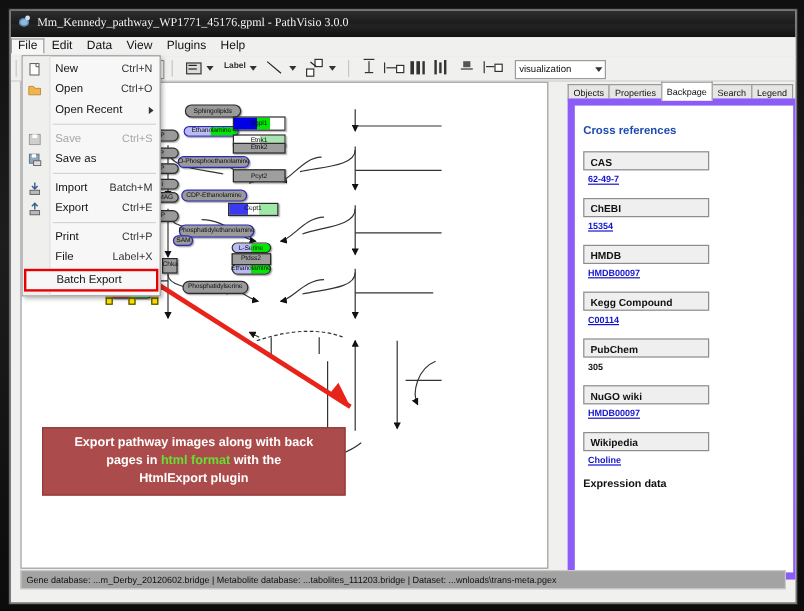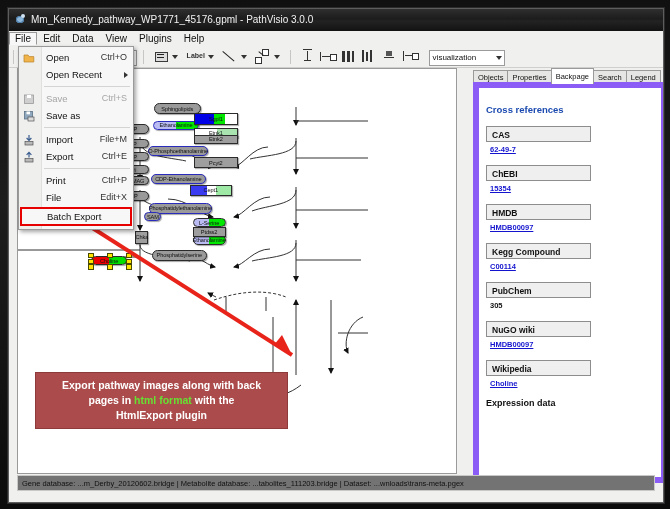--- a/index.html
+++ b/index.html
@@ -23,21 +23,21 @@
       background:linear-gradient(180deg,#2f2f2f 0%,#1c1c1c 45%,#232323 55%,#121212 100%);
       color:#f2f2f2;font-size:10px;line-height:22px;padding-left:6px;
       box-sizing:border-box;white-space:nowrap;overflow:hidden;}
   #titlebar .tbicon{display:inline-block;width:11px;height:11px;
       vertical-align:-2px;margin-right:5px;position:relative;}
   #titlebar .tbicon:before{content:"";position:absolute;left:1px;top:2px;
       width:8px;height:7px;border-radius:50% 50% 45% 45%;
       background:#8fb8dd;box-shadow:0 0 0 1px #4d7ea8 inset;}
   #titlebar .tbicon:after{content:"";position:absolute;left:6px;top:0;
       width:4px;height:4px;background:#cfe2f2;border-radius:50%;}
-  .tbtext{font-family:Liberation Sans, sans-serif;}
+  .tbtext{font-family:Liberation Serif, serif;}
 
   
   #menubar{position:absolute;left:0;top:22px;width:100%;height:16px;
      background:#f0f0ef;border-bottom:1px solid #e3e3e1;font-size:10px;
      white-space:nowrap;}
   #menubar .mi{display:inline-block;padding:1px 6px;margin-top:1px;
      color:#111;cursor:default;}
   #menubar .mi.open{background:#f7f7f7;border:1px solid #9a9a9a;
      border-bottom-color:#f7f7f7;padding:0 5px;position:relative;z-index:40;}
 
@@ -91,21 +91,21 @@
      border-top:3px solid transparent;border-bottom:3px solid transparent;
      border-left:4px solid #333;}
   .msep{height:1px;background:#d4d4d2;margin:3px 3px 3px 25px;}
   .mrow .gi{position:absolute;left:4px;top:3px;width:12px;height:12px;}
   .highlight-row{border:2px solid #e60000;background:#f7f7f7;
      height:15px;line-height:15px;margin:1px 1px;padding-left:25px;}
 
   
   #canvaswrap{position:absolute;left:8px;top:59px;width:438px;height:404px;
      background:#fff;border:1px solid #9a9a9a;overflow:hidden;}
-  #canvas{position:absolute;left:0;top:16px;width:100%;height:100%;border-radius:13px;}
+  #canvas{position:absolute;left:0;top:0;width:100%;height:100%;border-radius:13px;}
 
   .node{position:absolute;box-sizing:border-box;font-size:5.6px;
      color:#111;text-align:center;white-space:nowrap;
      display:flex;align-items:center;justify-content:center;
      letter-spacing:-.1px;}
   
   .met{background:#999a99;border:1.2px solid #2b2b2b;border-radius:9px;
        box-shadow:1px 1px 1px rgba(0,0,0,.35);}
   
   .met.bb{border-color:#2b2bbb;border-width:1.4px;}
@@ -150,21 +150,21 @@
   .xrefbox{margin:11px 0 0 7px;width:105px;height:16px;background:#efefef;
      border:1px solid #8d8d8d;font-weight:bold;font-size:8.5px;color:#111;
      line-height:16px;padding-left:5px;box-sizing:border-box;}
   .xreflink{margin:3px 0 0 11px;font-size:7.5px;color:#1414cf;font-weight:bold;
      text-decoration:underline;}
   .xrefplain{margin:3px 0 0 11px;font-size:7.5px;color:#111;font-weight:bold;}
   .exprdata{margin:10px 0 0 7px;font-weight:bold;font-size:9px;color:#111;}
 
   
   #statusbar{position:absolute;left:8px;top:466px;width:638px;height:16px;
-     background:#737373;border:1px solid #c8c8c6;font-size:7.5px;color:#111;
+     background:#a3a3a3;border:1px solid #c8c8c6;font-size:7.5px;color:#111;
      line-height:16px;padding-left:4px;box-sizing:border-box;white-space:nowrap;
      overflow:hidden;}
 </style>
 </head>
 <body>
 
 <div id="frame">
 
  <div id="appwin">
 
@@ -448,43 +448,47 @@
       <div class="exprdata">Expression data</div>
     </div>
   </div>
 
   <div id="statusbar">Gene database: ...m_Derby_20120602.bridge | Metabolite database: ...tabolites_111203.bridge | Dataset: ...wnloads\trans-meta.pgex</div>
 
   <div id="filemenu">
     <div class="gutter"></div>
     <div id="filemenurows" style="position:relative;">
           <div class="mrow"><span class="gi" style="display: block;"><svg width="12" height="12">
+                <rect x="2" y="1" width="7.5" height="9.5" fill="#fff" stroke="#555" stroke-width=".8"></rect>
+                <path d="M7,1 v2.6 h2.5" fill="none" stroke="#555" stroke-width=".8"></path>
+              </svg></span><span>New</span><span class="acc">Ctrl+N</span></div>
+          <div class="mrow"><span class="gi" style="display: block;"><svg width="12" height="12">
                 <path d="M1,3 h4 l1.2,1.6 h4.6 v5.4 h-9.8 z" fill="#f0b44a" stroke="#b8832a" stroke-width=".7"></path>
               </svg></span><span>Open</span><span class="acc">Ctrl+O</span></div>
           <div class="mrow"><span>Open Recent</span><span class="submark"></span></div>
           <div class="msep"></div>
           <div class="mrow dim"><span class="gi" style="display: block;"><svg width="12" height="12">
                 <rect x="1.5" y="2" width="9" height="8.5" fill="#cfcfcf" stroke="#9a9a9a" stroke-width=".8"></rect>
                 <rect x="4" y="2" width="4" height="3" fill="#fff"></rect>
               </svg></span><span>Save</span><span class="acc">Ctrl+S</span></div>
           <div class="mrow"><span class="gi" style="display: block;"><svg width="12" height="12">
                 <rect x="1.5" y="1.5" width="8" height="7.5" fill="#8fa8bd" stroke="#5a7285" stroke-width=".8"></rect>
                 <rect x="3.5" y="1.5" width="3.5" height="2.8" fill="#fff"></rect>
                 <rect x="5" y="7" width="6" height="4" fill="#dcdcdc" stroke="#555" stroke-width=".7"></rect>
               </svg></span><span>Save as</span></div>
           <div class="msep"></div>
           <div class="mrow"><span class="gi" style="display: block;"><svg width="12" height="12">
                 <rect x="2" y="7.5" width="8" height="3.5" fill="#b9b9b9" stroke="#555" stroke-width=".7"></rect>
                 <path d="M6,1 v5 M3.6,4 L6,6.4 L8.4,4" fill="none" stroke="#3a5d8f" stroke-width="1.2"></path>
-              </svg></span><span>Import</span><span class="acc">File+M</span></div>
+              </svg></span><span>Import</span><span class="acc">Batch+M</span></div>
           <div class="mrow"><span class="gi" style="display: block;"><svg width="12" height="12">
                 <rect x="2" y="7.5" width="8" height="3.5" fill="#b9b9b9" stroke="#555" stroke-width=".7"></rect>
                 <path d="M6,6.5 v-5 M3.6,3.8 L6,1.4 L8.4,3.8" fill="none" stroke="#3a5d8f" stroke-width="1.2"></path>
               </svg></span><span>Export</span><span class="acc">Ctrl+E</span></div>
           <div class="msep"></div>
           <div class="mrow"><span>Print</span><span class="acc">Ctrl+P</span></div>
-          <div class="mrow"><span>File</span><span class="acc">Edit+X</span></div>
+          <div class="mrow"><span>File</span><span class="acc">Label+X</span></div>
           <div class="mrow highlight-row"><span>Batch Export</span></div>
         </div>
   </div>
 
  </div>
 </div>
 
 </body></html>

